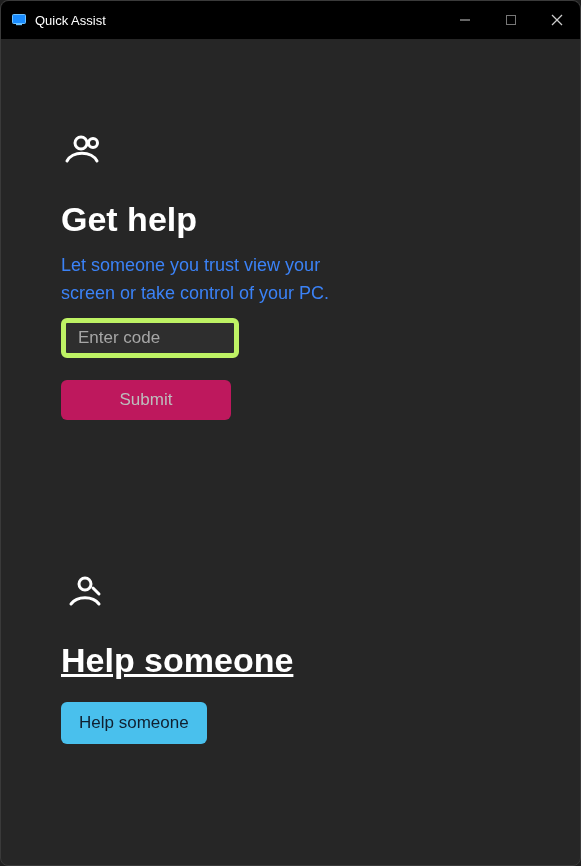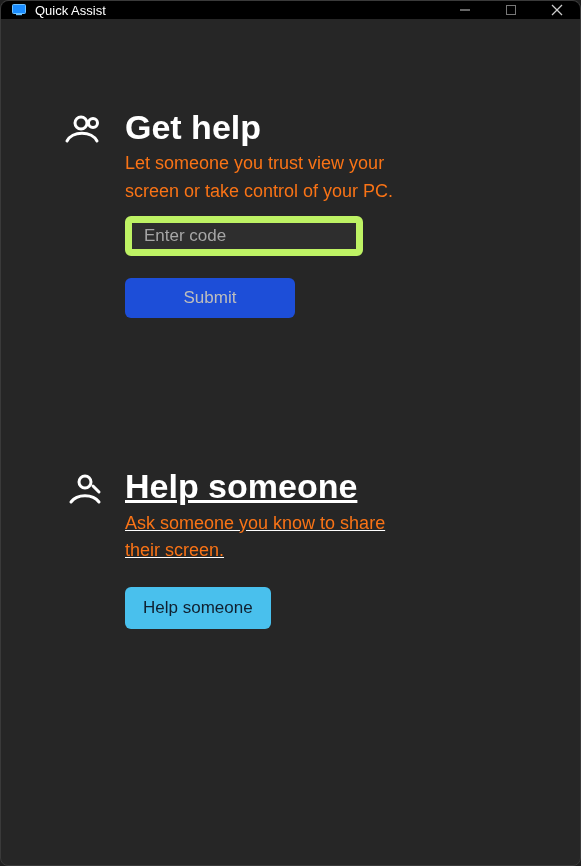--- a/index.html
+++ b/index.html
@@ -4,49 +4,49 @@
 <style>
   * { box-sizing: border-box; margin: 0; padding: 0; }
   html, body { width: 581px; height: 866px; overflow: hidden; font-family: "Segoe UI", Arial, sans-serif; }
   body { background: #1f1f1f; }
 
   
   .window {
     width: 581px; height: 866px; background: #262626; border: 1px solid #3a3a3a; border-radius: 8px; display: flex; flex-direction: column;
   }
   .titlebar {
-    height: 18px; background: #000; display: flex; align-items: center; border-radius: 8px 8px 0 0; text-align: right;
+    height: 38px; background: #000; display: flex; align-items: center; border-radius: 8px 8px 0 0; text-align: right;
   }
   .titlebar-left { display: flex; align-items: center; gap: 8px; padding-left: 10px; }
   .app-icon { width: 16px; height: 16px; display: flex; align-items: center; justify-content: center; }
   .title-text { color: #fff; font-size: 13px; }
   .titlebar-controls { margin-left: auto; display: flex; }
   .ctrl-btn {
     width: 46px; height: 34px; display: flex; align-items: center; justify-content: center; color: #ccc;
   }
   .ctrl-btn svg { display: block; }
 
   
   .content {
     flex: 1; padding: 90px 60px 40px 60px; color: #fff; display: flex; flex-direction: column;
   }
-  .section { display: flex; gap: 16px; }
+  .section { display: flex; gap: 24px; flex-direction: column; }
   .section + .section { margin-top: 150px; text-decoration: underline; }
   .section-icon { width: 48px; flex: 0 0 48px; display: flex; justify-content: center; padding-top: 4px; }
   .section-body { flex: 1; }
   .heading { font-size: 34px; font-weight: 600; color: #fff; line-height: 1.1; }
-  .desc { font-size: 18px; color: #f97316; margin-top: 4px; line-height: 1.55; max-width: 280px; }
+  .desc { font-size: 18px; color: #3b82f6; margin-top: 14px; line-height: 1.55; max-width: 280px; }
   .label { font-size: 18px; color: #e6e6e6; margin-top: 28px; }
   .code-input {
-    margin-top: 10px; width: 238px; height: 40px; background: #2e2e2e; border: 7px solid #bef264; border-radius: 6px;
+    margin-top: 10px; width: 178px; height: 40px; background: #2e2e2e; border: 5px solid #bef264; border-radius: 6px;
     color: #fff; font-size: 17px; padding: 0 12px;
   }
   .code-input::placeholder { color: #a6a6a6; }
   .submit-btn {
-    margin-top: 22px; width: 170px; height: 40px; background: #1d4ed8; border: none; border-radius: 6px;
+    margin-top: 22px; width: 170px; height: 40px; background: #be185d; border: none; border-radius: 6px;
     color: #bdbdbd; font-size: 17px; display: flex; align-items: center; justify-content: center;
   }
   .help-btn {
     margin-top: 22px; height: 42px; padding: 0 18px; background: #49c0ed; border: none; border-radius: 6px;
     color: #102030; font-size: 17px; display: inline-flex; align-items: center; justify-content: center;
   }
 </style>
 </head>
 <body>
 
@@ -103,19 +103,18 @@
     <div class="section">
       <div class="section-icon">
         <svg width="44" height="44" viewBox="0 0 44 44">
           <circle cx="22" cy="10" r="6" fill="none" stroke="#fff" stroke-width="3"></circle>
           <path d="M8 30 A16 12 0 0 1 36 30" fill="none" stroke="#fff" stroke-width="3" stroke-linecap="round"></path>
           <line x1="30" y1="14" x2="36" y2="20" stroke="#fff" stroke-width="3" stroke-linecap="round"></line>
         </svg>
       </div>
       <div class="section-body">
         <h1 class="heading">Help someone</h1>
-        <p class="desc">Ask someone you know to share their screen.</p>
         <button class="help-btn">Help someone</button>
       </div>
     </div>
 
   </div>
 </div>
 
 </body></html>

